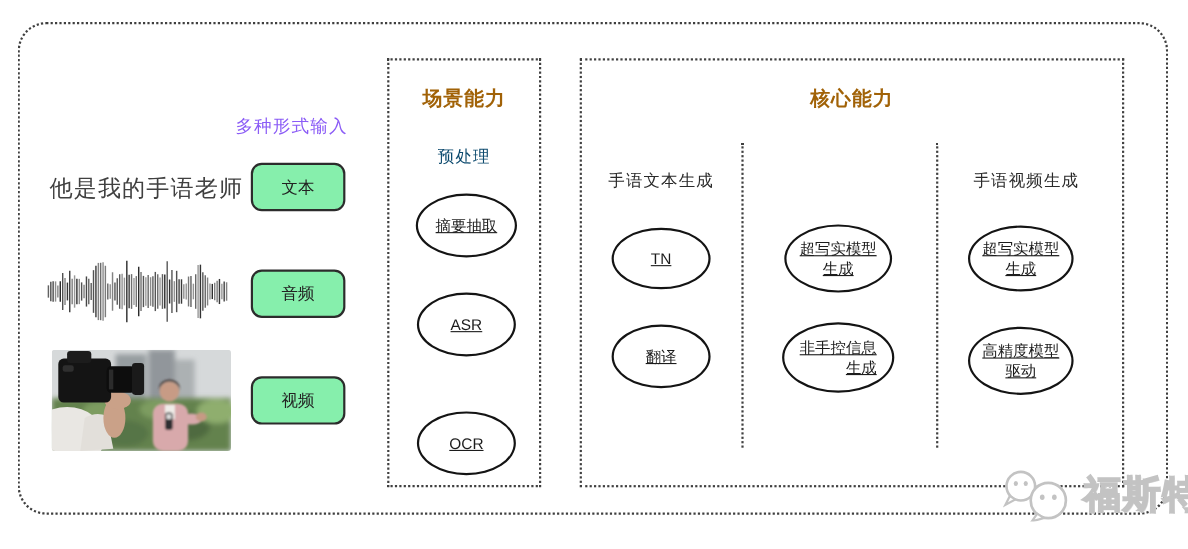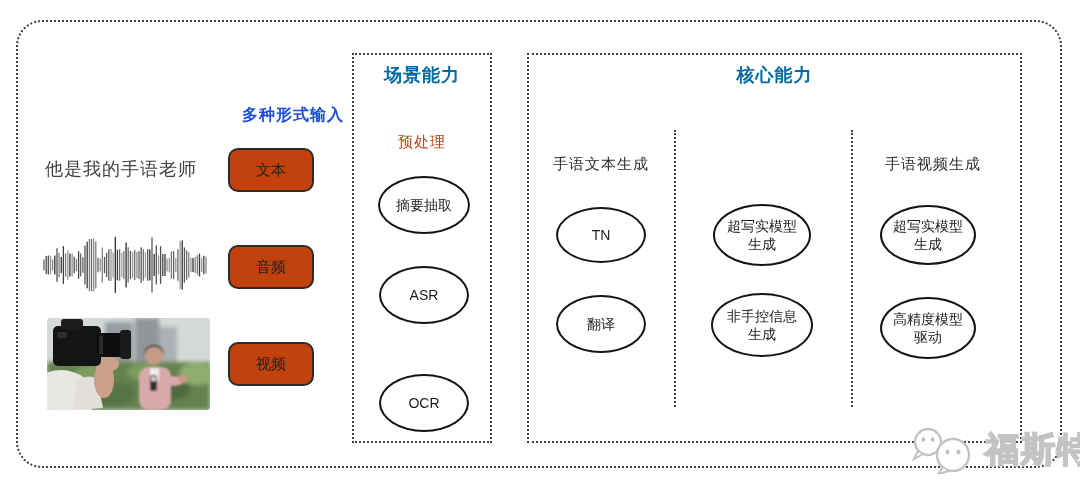--- a/index.html
+++ b/index.html
@@ -7,78 +7,78 @@
     position:relative;width:1080px;height:499px;background:#ffffff;overflow:hidden;
     font-family:"Liberation Sans","DejaVu Sans",sans-serif;color:#2d2d2d;
   }
   .outer-border{
     position:absolute;left:16px;top:20px;width:1046px;height:448px;
     border:2px dotted #3f3f3f;border-radius:26px;box-sizing:border-box;
   }
   
   .input-label{
     position:absolute;left:214px;top:105px;width:120px;
-    font-size:16px;font-weight:700;color:#1d4ed8;letter-spacing:1px;margin-left:28px;
+    font-size:16px;font-weight:400;color:#8b5cf6;letter-spacing:1px;
   }
   .sample-sentence{
     position:absolute;left:45px;top:157px;width:180px;
-    font-size:18px;color:#404040;letter-spacing:1px;white-space:nowrap;
+    font-size:21px;color:#404040;letter-spacing:1px;white-space:nowrap;
   }
   .io-box{
     position:absolute;left:228px;width:86px;height:44px;box-sizing:border-box;
-    border:2px solid #2c2c2c;border-radius:10px;background:#c2410c;
+    border:2px solid #2c2c2c;border-radius:10px;background:#86efac;
     display:flex;align-items:center;justify-content:center;
     font-size:15px;color:#222;
   }
   .io-box.t1{top:148px}
   .io-box.t2{top:245px}
   .io-box.t3{top:342px}
   .waveform{position:absolute;left:42px;top:233px;width:166px;height:64px;}
   .photo{
     position:absolute;left:47px;top:318px;width:163px;height:92px;
     border-radius:3px;overflow:hidden;
   }
   
   .cap-box{
     position:absolute;top:53px;height:390px;box-sizing:border-box;
     border:2px dotted #404040;background:#fff;
   }
   .scene-box{left:352px;width:140px;}
   .core-box{left:527px;width:495px;}
   .box-title{
-    position:absolute;top:8px;left:0;width:100%;text-align:center;
-    font-size:18px;font-weight:700;color:#0369a1;letter-spacing:1px;
+    position:absolute;top:22px;left:0;width:100%;text-align:center;
+    font-size:18px;font-weight:700;color:#a16207;letter-spacing:1px;
   }
   .scene-sub{
     position:absolute;top:78px;left:0;width:100%;text-align:center;
-    font-size:15px;color:#c2410c;letter-spacing:1px;
+    font-size:15px;color:#0c4a6e;letter-spacing:1px;
   }
   .col-title{
     position:absolute;top:100px;transform:translateX(-50%);
     font-size:15px;color:#2a2a2a;white-space:nowrap;letter-spacing:1px;
   }
   .col-divider{
     position:absolute;top:75px;height:277px;width:0;
     border-left:2px dotted #404040;
   }
   .node{
     position:absolute;box-sizing:border-box;background:#fff;
     border:2.5px solid #141414;border-radius:50%;
     display:flex;align-items:center;justify-content:center;text-align:center;
-    font-size:14px;color:#1c1c1c;line-height:1.3;white-space:pre-line;
+    font-size:14px;color:#1c1c1c;line-height:1.3;white-space:pre-line;text-decoration:underline;
   }
   
   .sn1{left:24px;top:121px;width:92px;height:58px;}
   .sn2{left:25px;top:211px;width:90px;height:58px;}
   .sn3{left:25px;top:319px;width:90px;height:58px;}
   
   .cn-a1{left:27px;top:152px;width:90px;height:56px;}
   .cn-a2{left:27px;top:240px;width:90px;height:58px;text-align:right;}
   .cn-b1{left:184px;top:149px;width:98px;height:62px;}
-  .cn-b2{left:182px;top:238px;width:102px;height:64px;}
+  .cn-b2{left:182px;top:238px;width:102px;height:64px;text-align:right;}
   .cn-c1{left:351px;top:150px;width:96px;height:60px;}
   .cn-c2{left:351px;top:242px;width:96px;height:62px;}
   
   .watermark{
     position:absolute;left:903px;top:426px;display:flex;align-items:center;gap:4px;
   }
   .watermark-text{
     font-size:34px;font-weight:700;letter-spacing:2px;
     color:#f7f7f7;
     -webkit-text-stroke:1.6px #c3c3c3;

